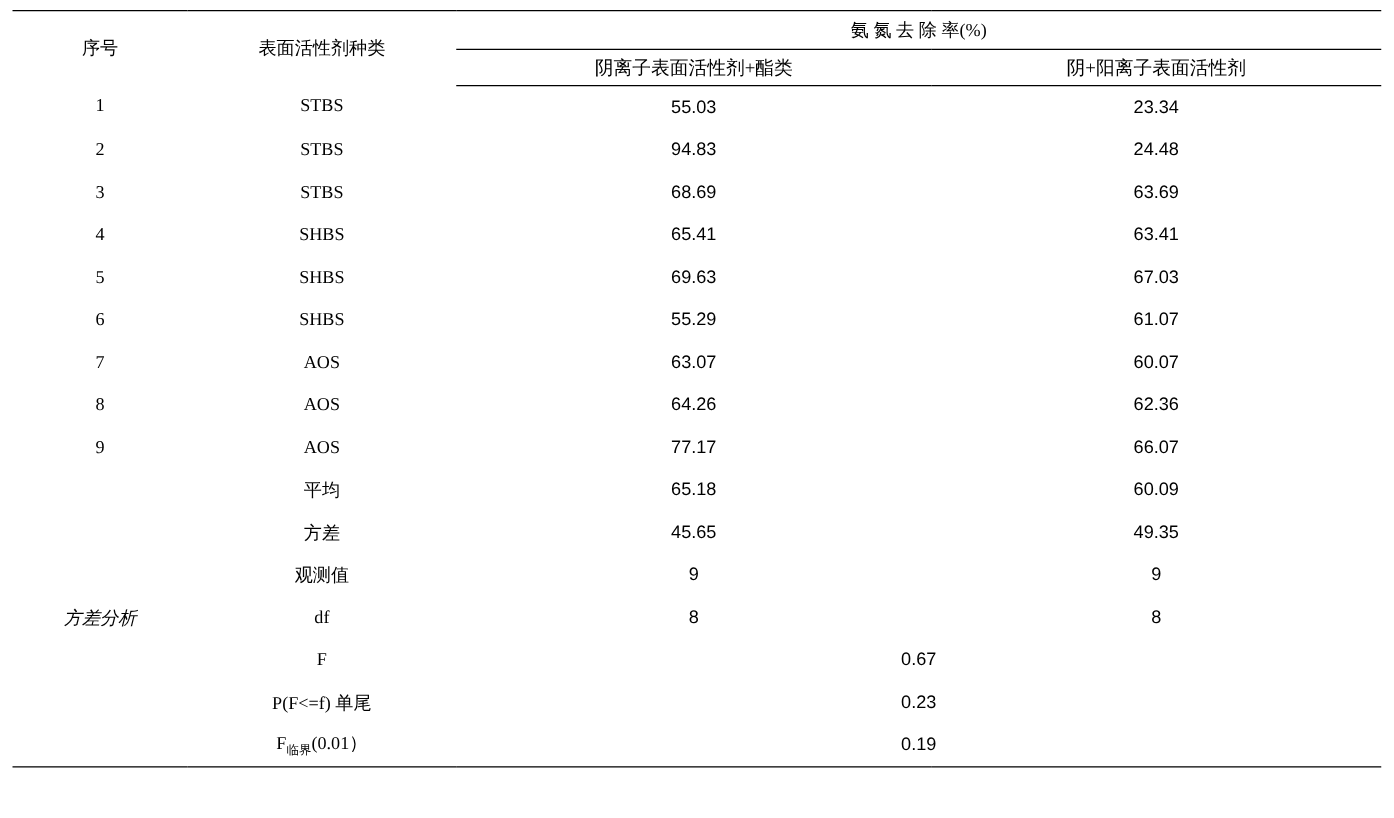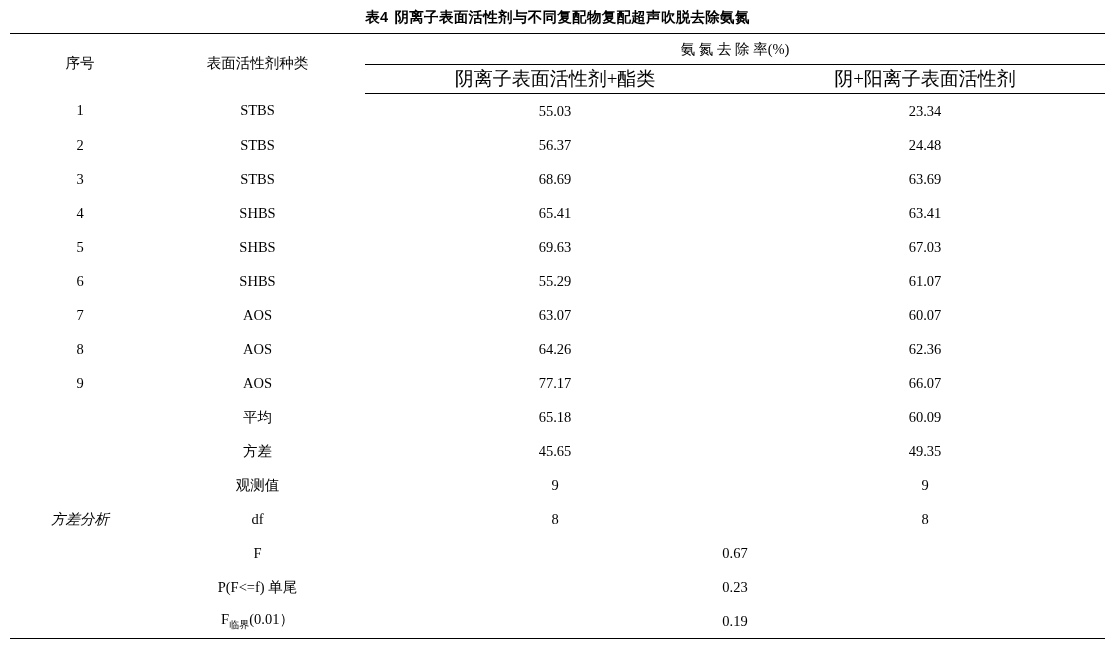--- a/index.html
+++ b/index.html
@@ -53,31 +53,31 @@
   }
   .rule-bottom td {
     border-bottom: 1.6px solid #000;
   }
   .hdr-cell {
     height: 30px;
     font-size: 14.5px;
   }
   .hdr-sub {
     height: 28px;
-    font-size: 19px;
+    font-size: 15px;
   }
   .subrule {
     border-bottom: 1.1px solid #000;
   }
   .body-row td {
     height: 34px;
     font-size: 14.5px;
   }
   .body-row td.num {
-    font-family: Liberation Serif, serif;
+    font-family: Liberation Sans, sans-serif;
   }
   .sub {
     font-size: 10px;
     vertical-align: sub;
   }
   .col-no { width: 140px; }
   .col-kind { width: 215px; }
   .col-a { width: 380px; }
   .col-b { width: 360px; }
   .anova-label {
@@ -86,23 +86,20 @@
   }
   .merged-val {
     text-align: center;
   }
 </style>
 </head>
 <body>
 
 <div class="page">
 
-  <div class="table-caption">
-    <span class="caption-num">表4</span><span>阴离子表面活性剂与不同复配物复配超声吹脱去除氨氮</span>
-  </div>
 
   <table class="data">
     <colgroup>
       <col class="col-no">
       <col class="col-kind">
       <col class="col-a">
       <col class="col-b">
     </colgroup>
     <tbody>
       <tr class="rule-top">
@@ -117,21 +114,21 @@
 
       <tr class="body-row">
         <td>1</td>
         <td>STBS</td>
         <td class="num">55.03</td>
         <td class="num">23.34</td>
       </tr>
       <tr class="body-row">
         <td>2</td>
         <td>STBS</td>
-        <td class="num">56.37</td>
+        <td class="num">94.83</td>
         <td class="num">24.48</td>
       </tr>
       <tr class="body-row">
         <td>3</td>
         <td>STBS</td>
         <td class="num">68.69</td>
         <td class="num">63.69</td>
       </tr>
       <tr class="body-row">
         <td>4</td>

